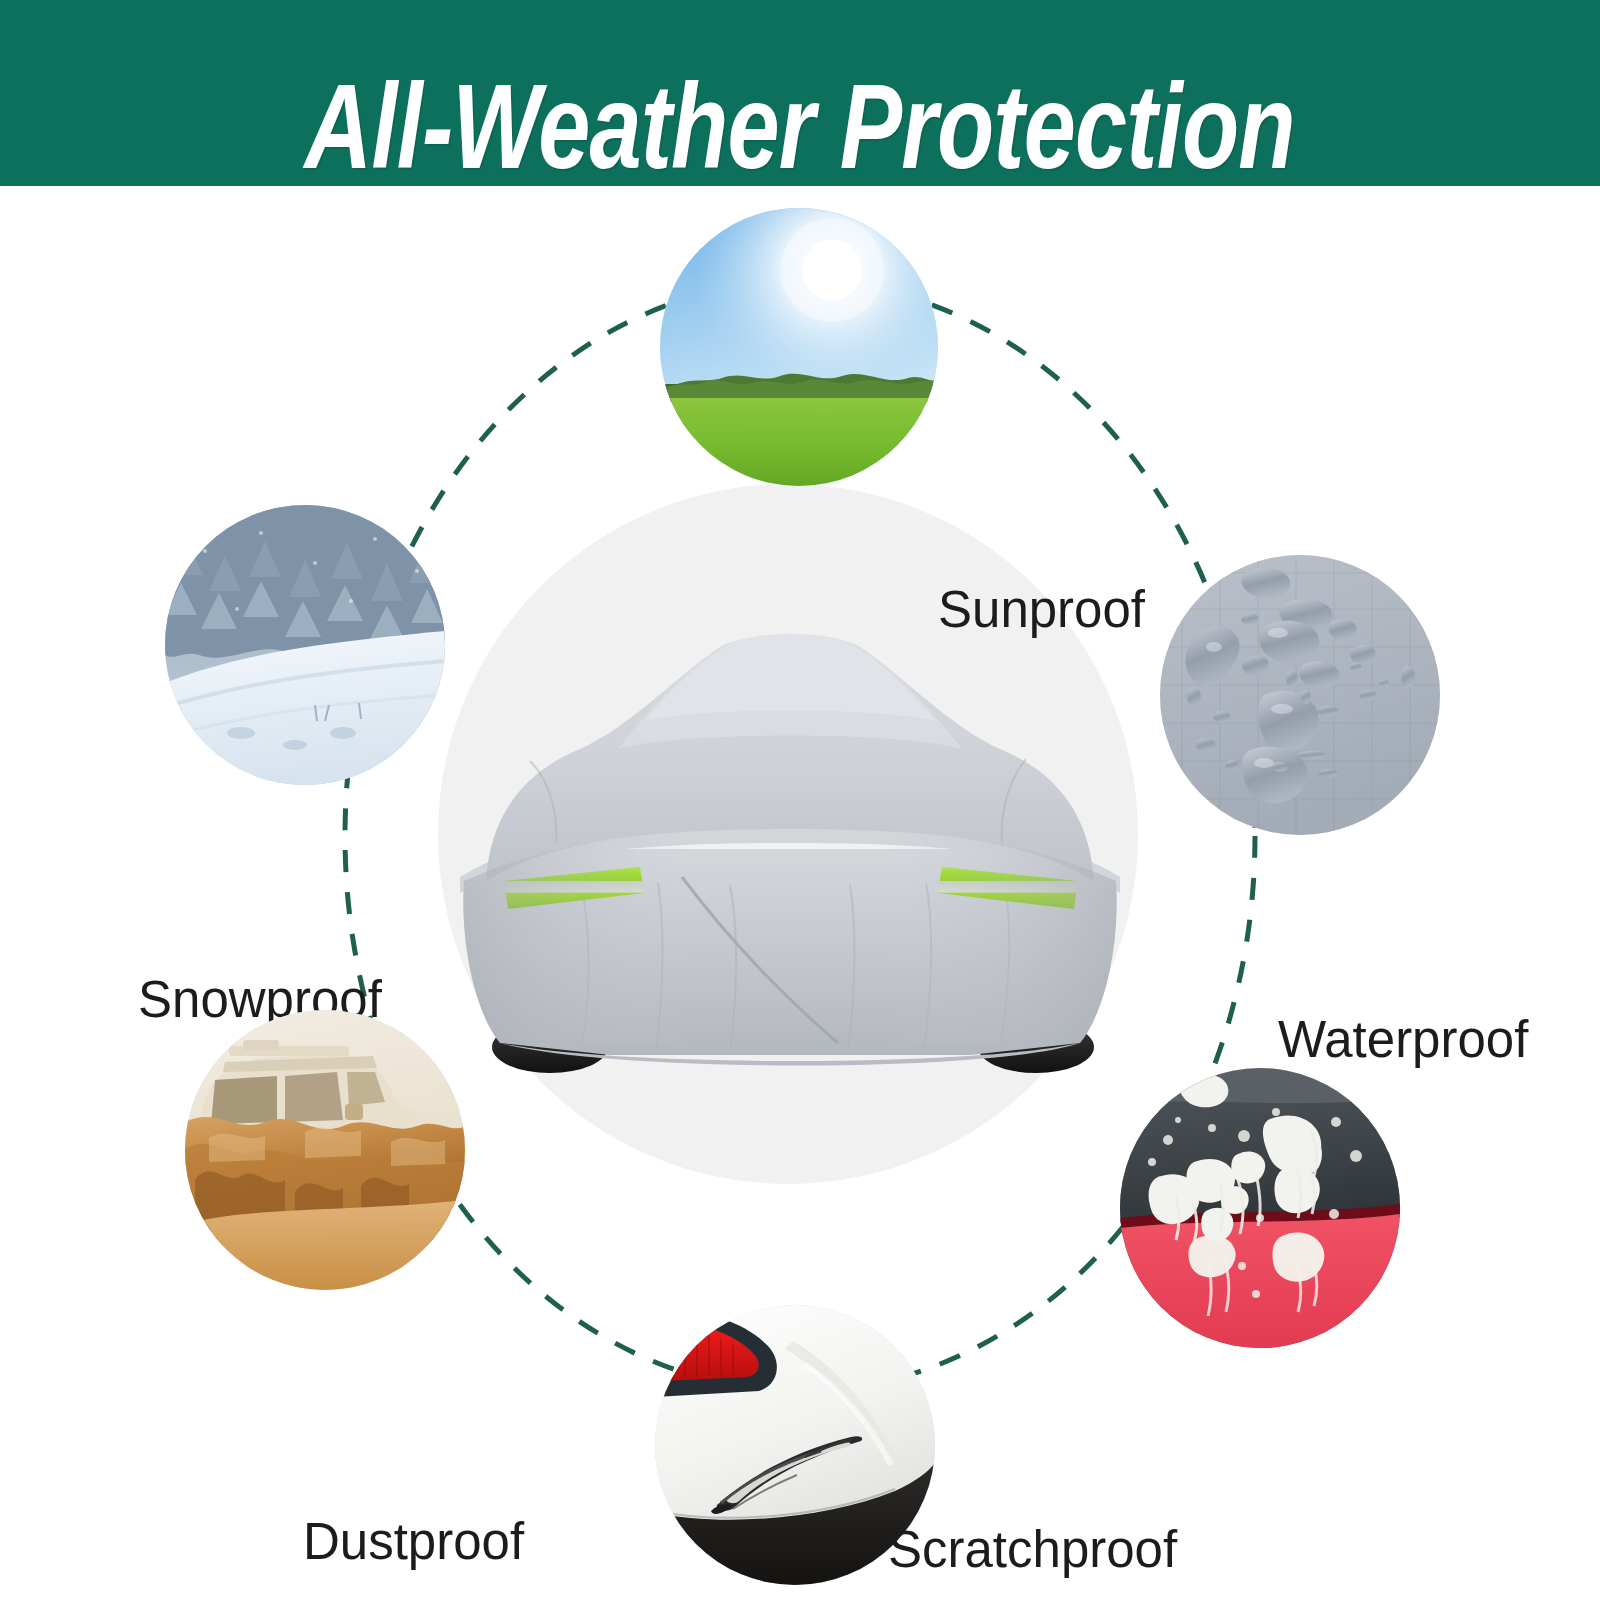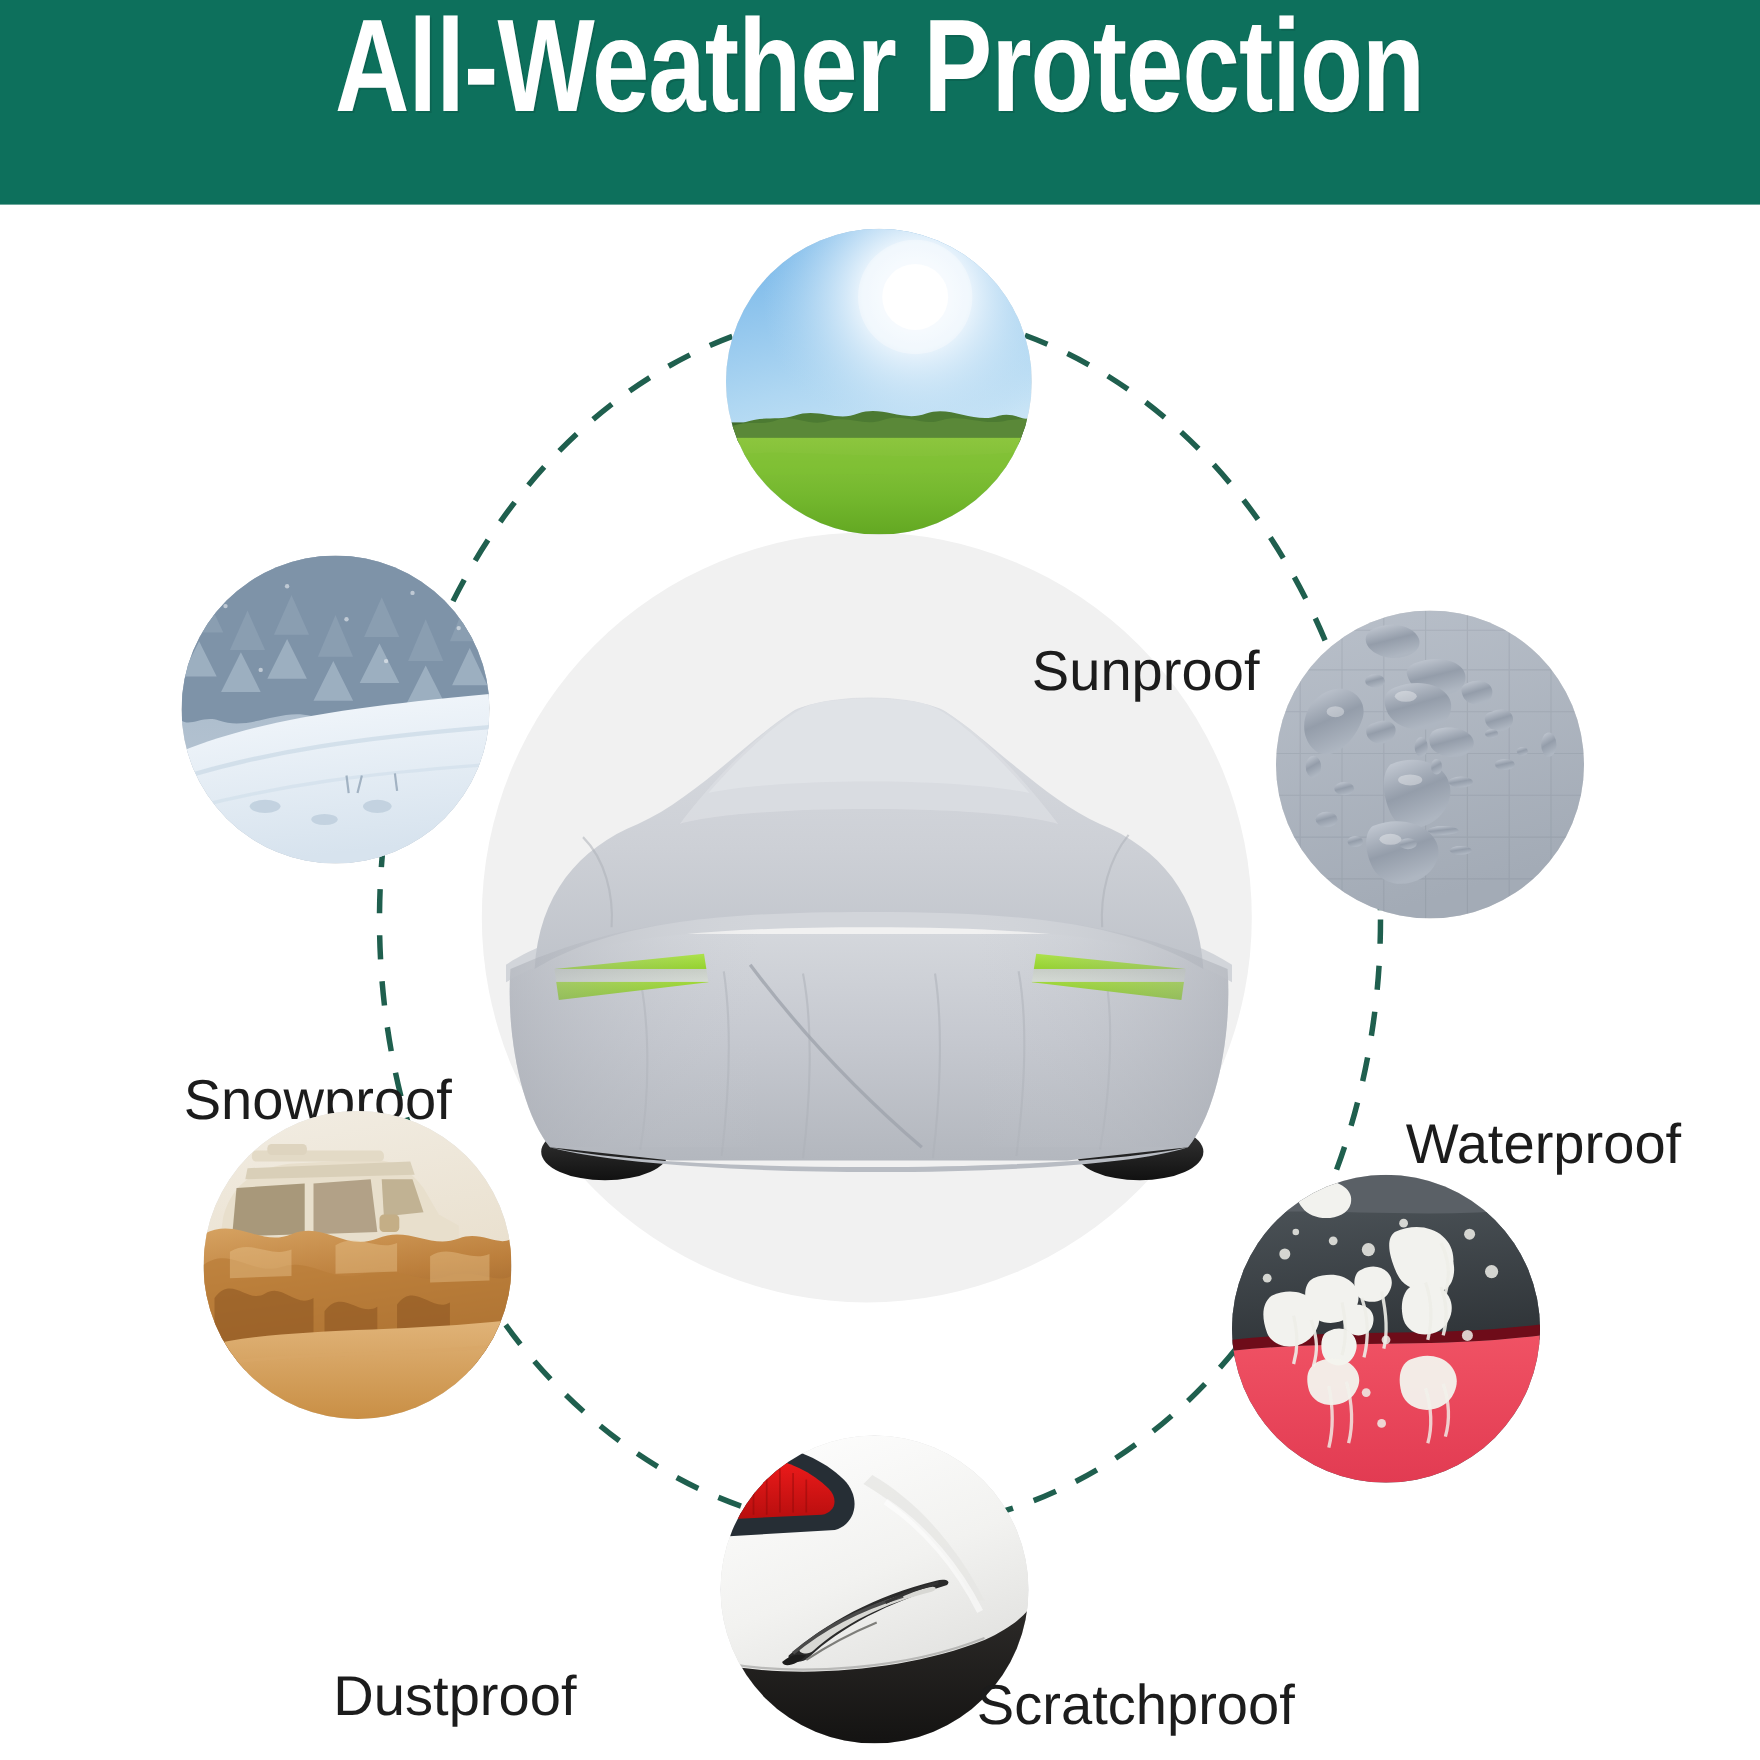--- a/index.html
+++ b/index.html
@@ -8,21 +8,21 @@
     background:#ffffff;
     font-family:"Liberation Sans","DejaVu Sans",sans-serif;
     overflow:hidden;
     position:relative;
   }
 
   
   #banner{
     position:absolute;left:0;top:0;width:1600px;height:186px;
     background:#0D705C;
-    display:flex;align-items:flex-start;justify-content:center;
+    display:flex;align-items:flex-end;justify-content:center;font-style:italic;
   }
   #banner-title{
     color:#ffffff;
     font-family:"Liberation Sans Narrow","Liberation Sans","DejaVu Sans Condensed",sans-serif;
     font-weight:bold;
     font-size:120px;
     line-height:120px;
     letter-spacing:-1px;
     transform:scaleX(0.78);
     transform-origin:center center;
@@ -263,21 +263,21 @@
         <circle cx="40" cy="46" r="2"></circle>
           <circle cx="96" cy="28" r="2"></circle>
         <circle cx="150" cy="58" r="2"></circle>
           <circle cx="210" cy="34" r="2"></circle>
         <circle cx="252" cy="66" r="2"></circle>
           <circle cx="72" cy="104" r="2"></circle>
         <circle cx="186" cy="96" r="2"></circle>
       </g>
     </svg>
   </div>
-  <div class="label" style="left:138px;top:790px;margin-left:29px;">Snowproof</div>
+  <div class="label" style="left:138px;top:790px;">Snowproof</div>
 
   <div class="bubble" style="left:1160px;top:369px;width:280px;height:280px;">
     <svg viewBox="0 0 280 280" xmlns="http://www.w3.org/2000/svg">
       <defs>
         <linearGradient id="fabG" x1="0" y1="0" x2="0.3" y2="1">
           <stop offset="0%" stop-color="#B9C0CA"></stop>
           <stop offset="100%" stop-color="#A3ABB6"></stop>
         </linearGradient>
         <linearGradient id="dropG" x1="0" y1="0" x2="0.4" y2="1">
           <stop offset="0%" stop-color="#C9CFD8"></stop>

